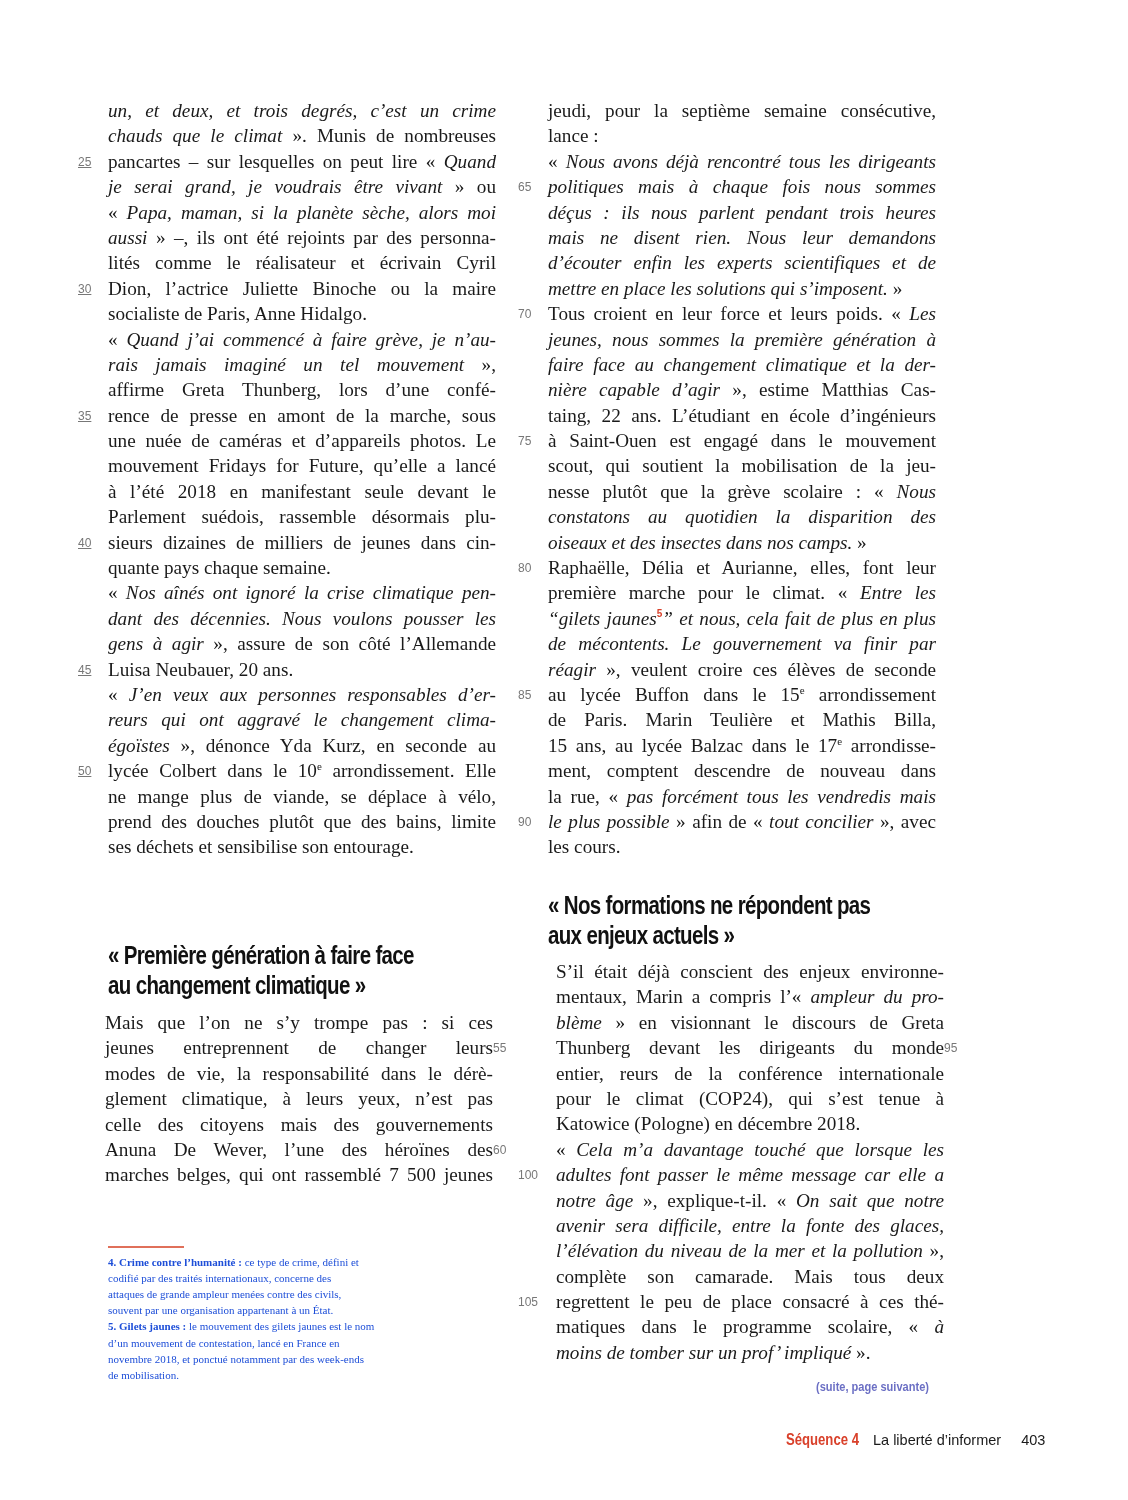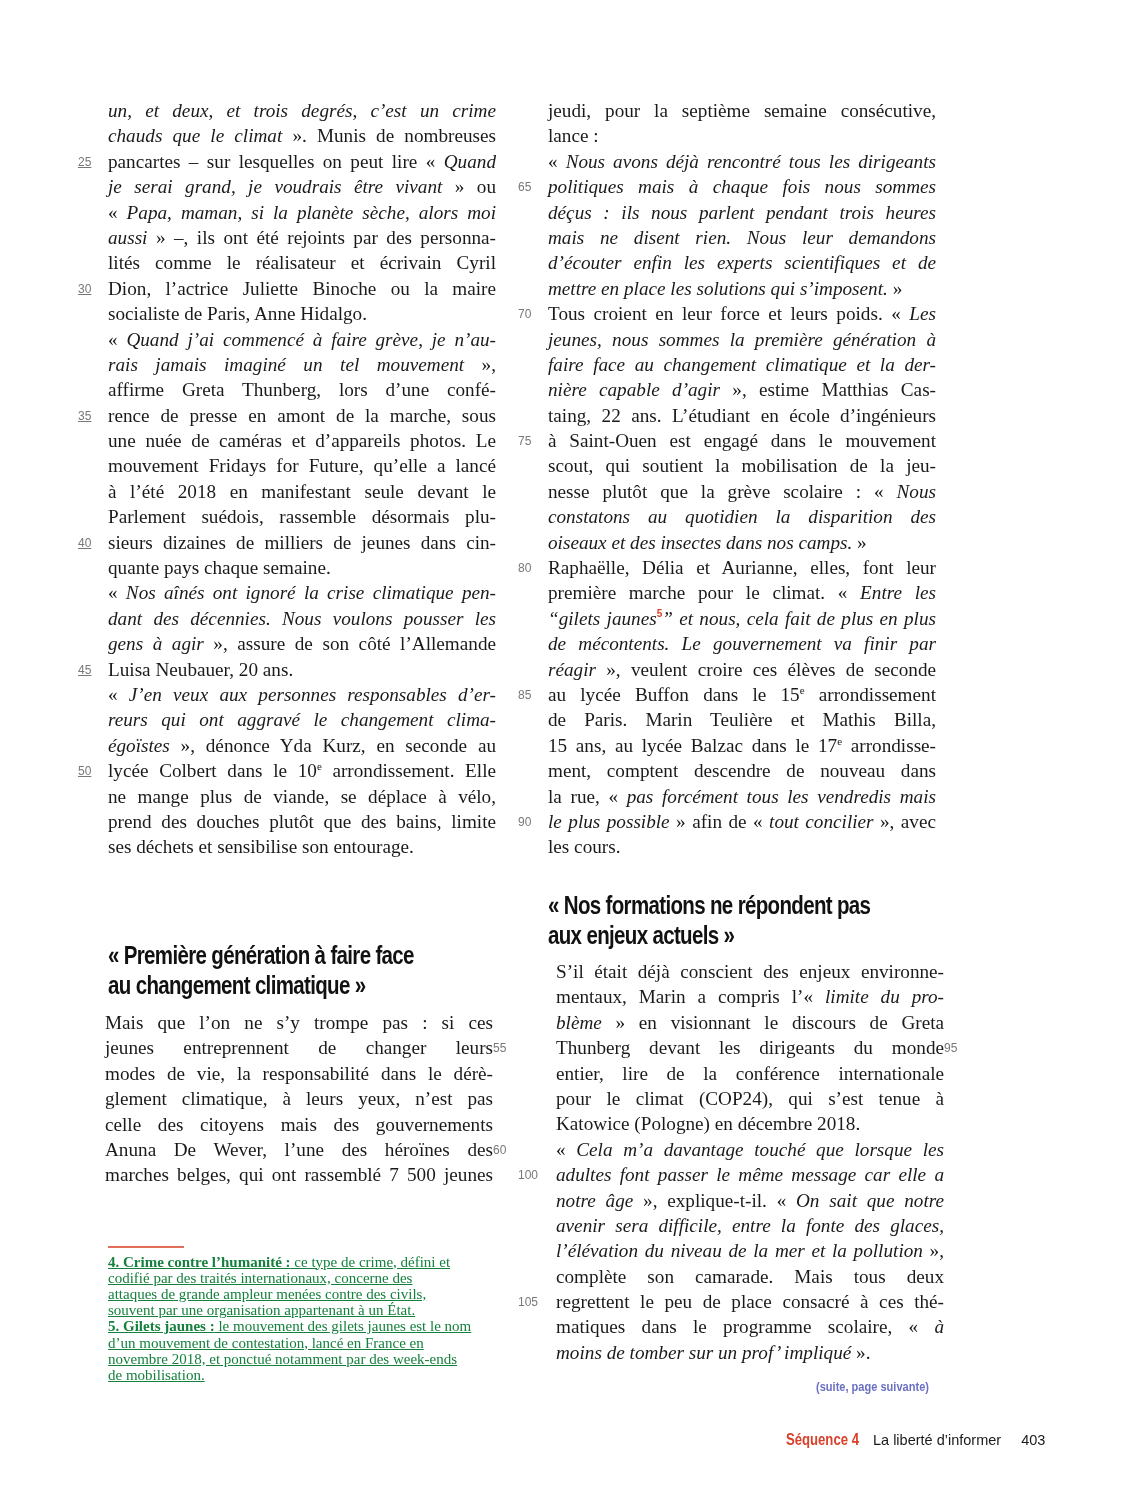--- a/index.html
+++ b/index.html
@@ -18,21 +18,21 @@
   .line.n100 .ln, .line.n105 .ln { left: -38px; }
   i { }
   sup.fn { color: #d9412b; font-size: 10px; font-style: normal; font-family: "Liberation Sans", sans-serif; font-weight: bold; vertical-align: 8px; line-height: 0; }
   sup.exp { font-size: 11px; vertical-align: 7px; line-height: 0; }
   .heading { font-family: "Liberation Sans Narrow", "Liberation Sans", "DejaVu Sans Condensed", sans-serif;
              font-stretch: condensed; font-weight: bold; font-size: 25px; line-height: 30px;
              letter-spacing: -0.8px; color: #111; transform: scaleX(0.82); transform-origin: left center; }
   .heading-block { position: absolute; }
   .footnotes { position: absolute; left: 108px; top: 1246px; width: 400px; }
   .fn-rule { width: 76px; height: 1.5px; background: #e0705a; margin-bottom: 6px; }
-  .fn-line { font-size: 15px; line-height: 16.2px; white-space: nowrap; color: #15803d; text-decoration: underline; }
+  .fn-line { font-size: 11px; line-height: 16.2px; white-space: nowrap; color: #1d4ed8; }
   .fn-line b { font-weight: bold; }
   .cont { position: absolute; left: 816px; top: 1379px; font-family: "Liberation Sans", sans-serif;
           font-weight: bold; font-size: 13px; color: #6b6fc4; transform: scaleX(0.85); transform-origin: left; }
   .footer { position: absolute; top: 1431px; left: 786px; font-size: 14.5px;
             font-family: "Liberation Sans", "DejaVu Sans", sans-serif; color: #1a1a1a; white-space: nowrap; }
   .footer .seq { color: #d9412b; font-weight: bold; display: inline-block; transform: scaleX(0.82); transform-origin: left; margin-right: -14px; font-size: 16px; }
   .footer .title { margin-left: 8px; }
   .footer .page { margin-left: 16px; }
 </style>
 </head>
@@ -136,24 +136,24 @@
       <div class="line last">les cours.</div>
     </div>
 </div>
 <div class="heading-block" style="left:548px; top:890px;">
   <div class="heading">« Nos formations ne répondent pas</div>
   <div class="heading">aux enjeux actuels »</div>
 </div>
 <div class="col" style="left:556px; top:959px;">
   <div id="right-lines2">
       <div class="line">S’il était déjà conscient des enjeux environne-</div>
-      <div class="line">mentaux, Marin a compris l’« <i>limite du pro-</i></div>
+      <div class="line">mentaux, Marin a compris l’« <i>ampleur du pro-</i></div>
       <div class="line"><i>blème</i> » en visionnant le discours de Greta</div>
       <div class="line n95">Thunberg devant les dirigeants du monde<span class="ln">95</span></div>
-      <div class="line">entier, lire de la conférence internationale</div>
+      <div class="line">entier, reurs de la conférence internationale</div>
       <div class="line">pour le climat (COP24), qui s’est tenue à</div>
       <div class="line last">Katowice (Pologne) en décembre 2018.</div>
       <div class="line">« <i>Cela m’a davantage touché que lorsque les</i></div>
       <div class="line n100"><i>adultes font passer le même message car elle a</i><span class="ln">100</span></div>
       <div class="line"><i>notre âge</i> », explique-t-il. « <i>On sait que notre</i></div>
       <div class="line"><i>avenir sera difficile, entre la fonte des glaces,</i></div>
       <div class="line"><i>l’élévation du niveau de la mer et la pollution</i> »,</div>
       <div class="line">complète son camarade. Mais tous deux</div>
       <div class="line n105">regrettent le peu de place consacré à ces thé-<span class="ln">105</span></div>
       <div class="line">matiques dans le programme scolaire, « <i>à</i></div>

